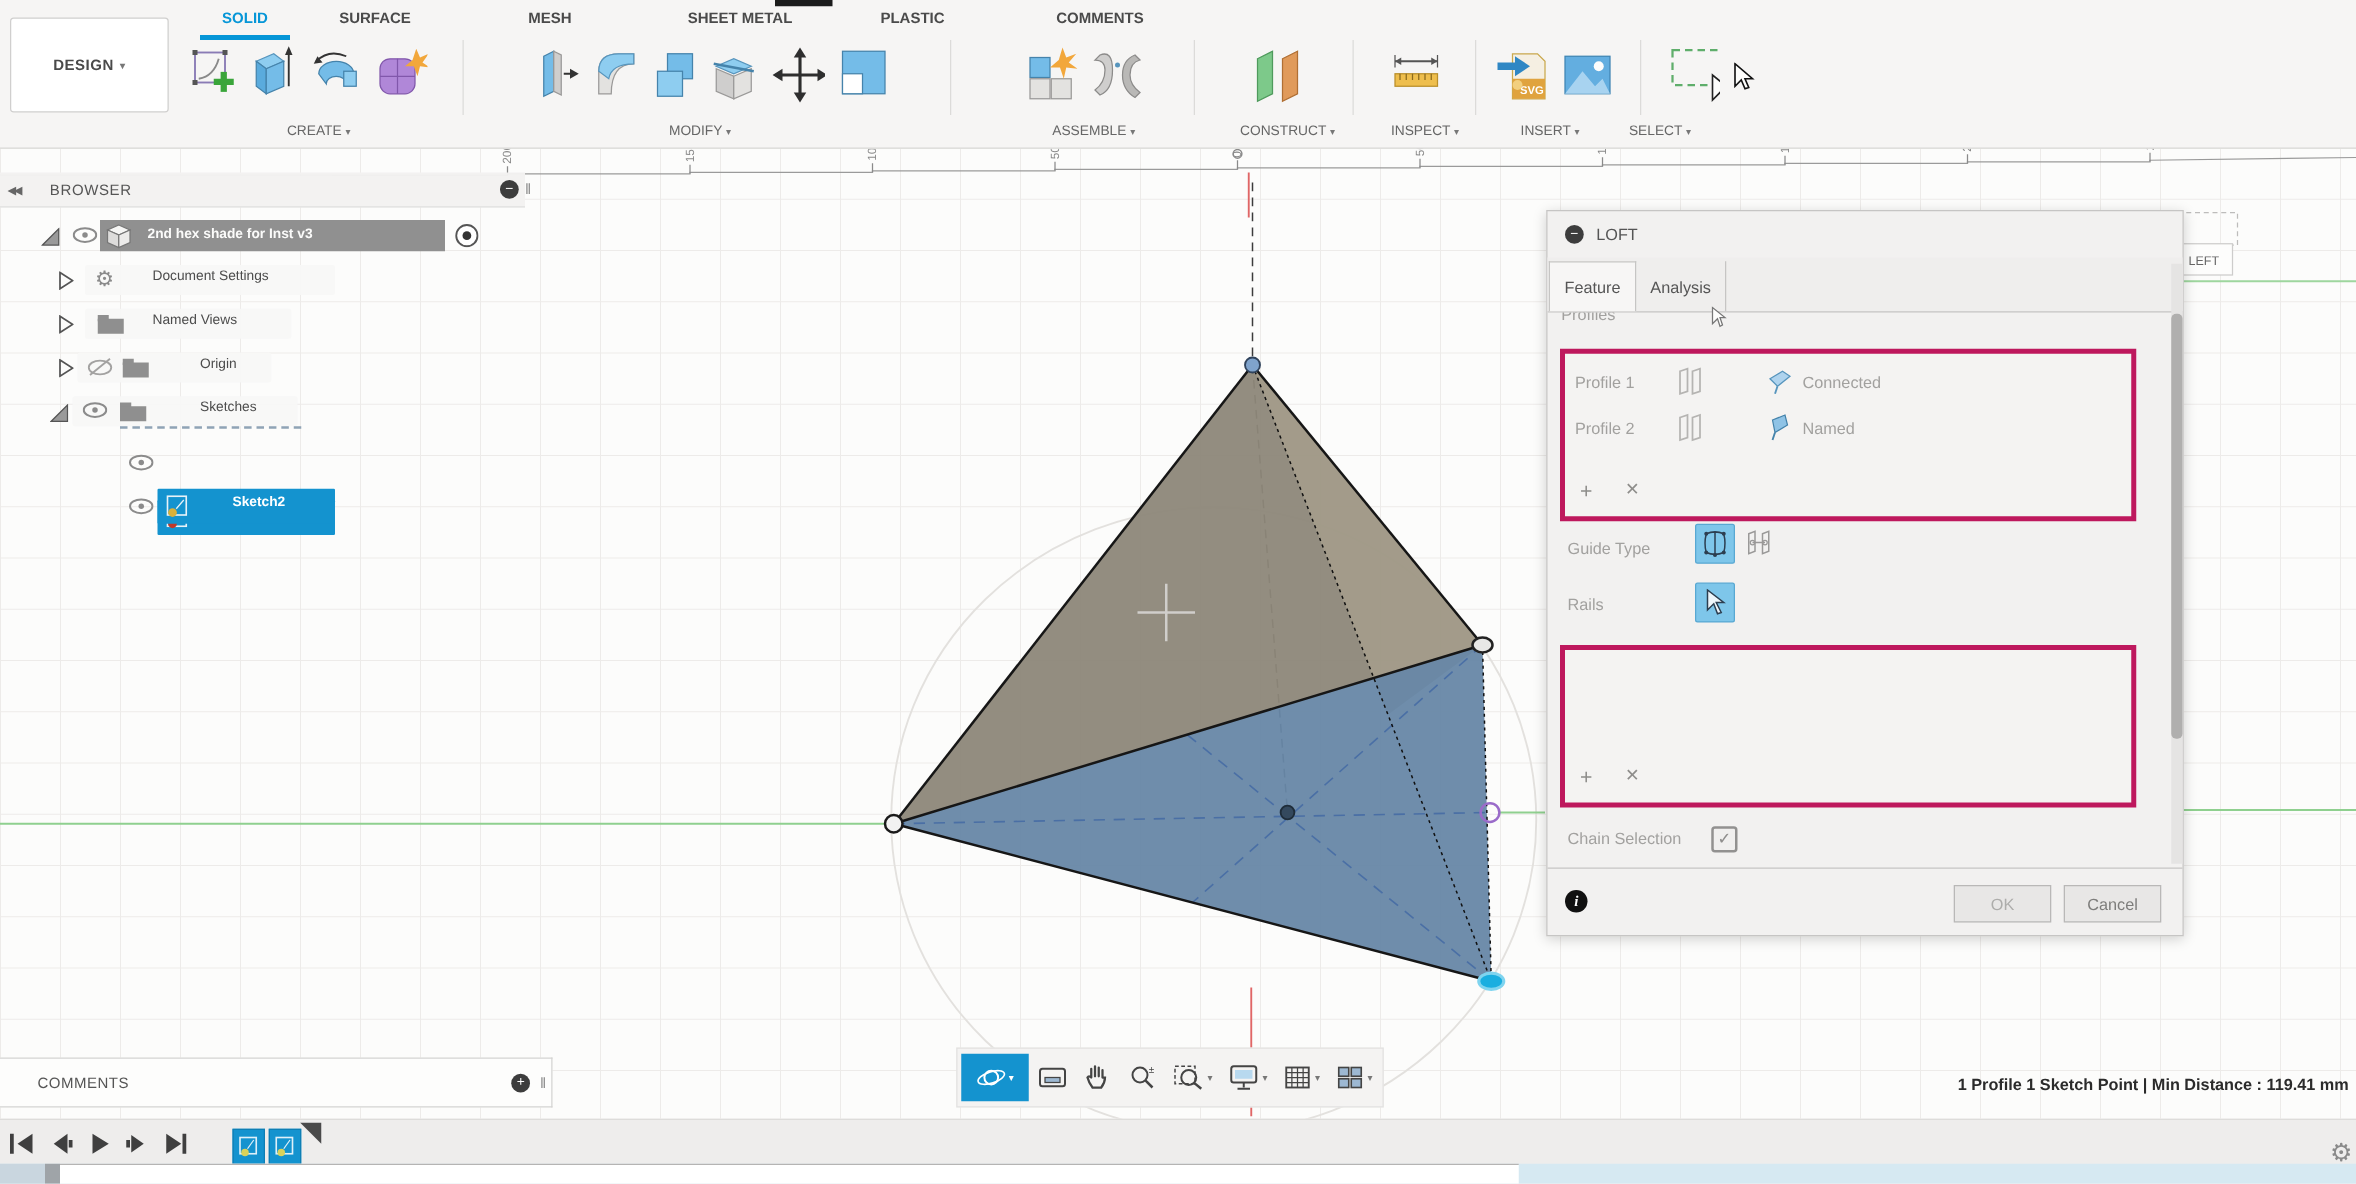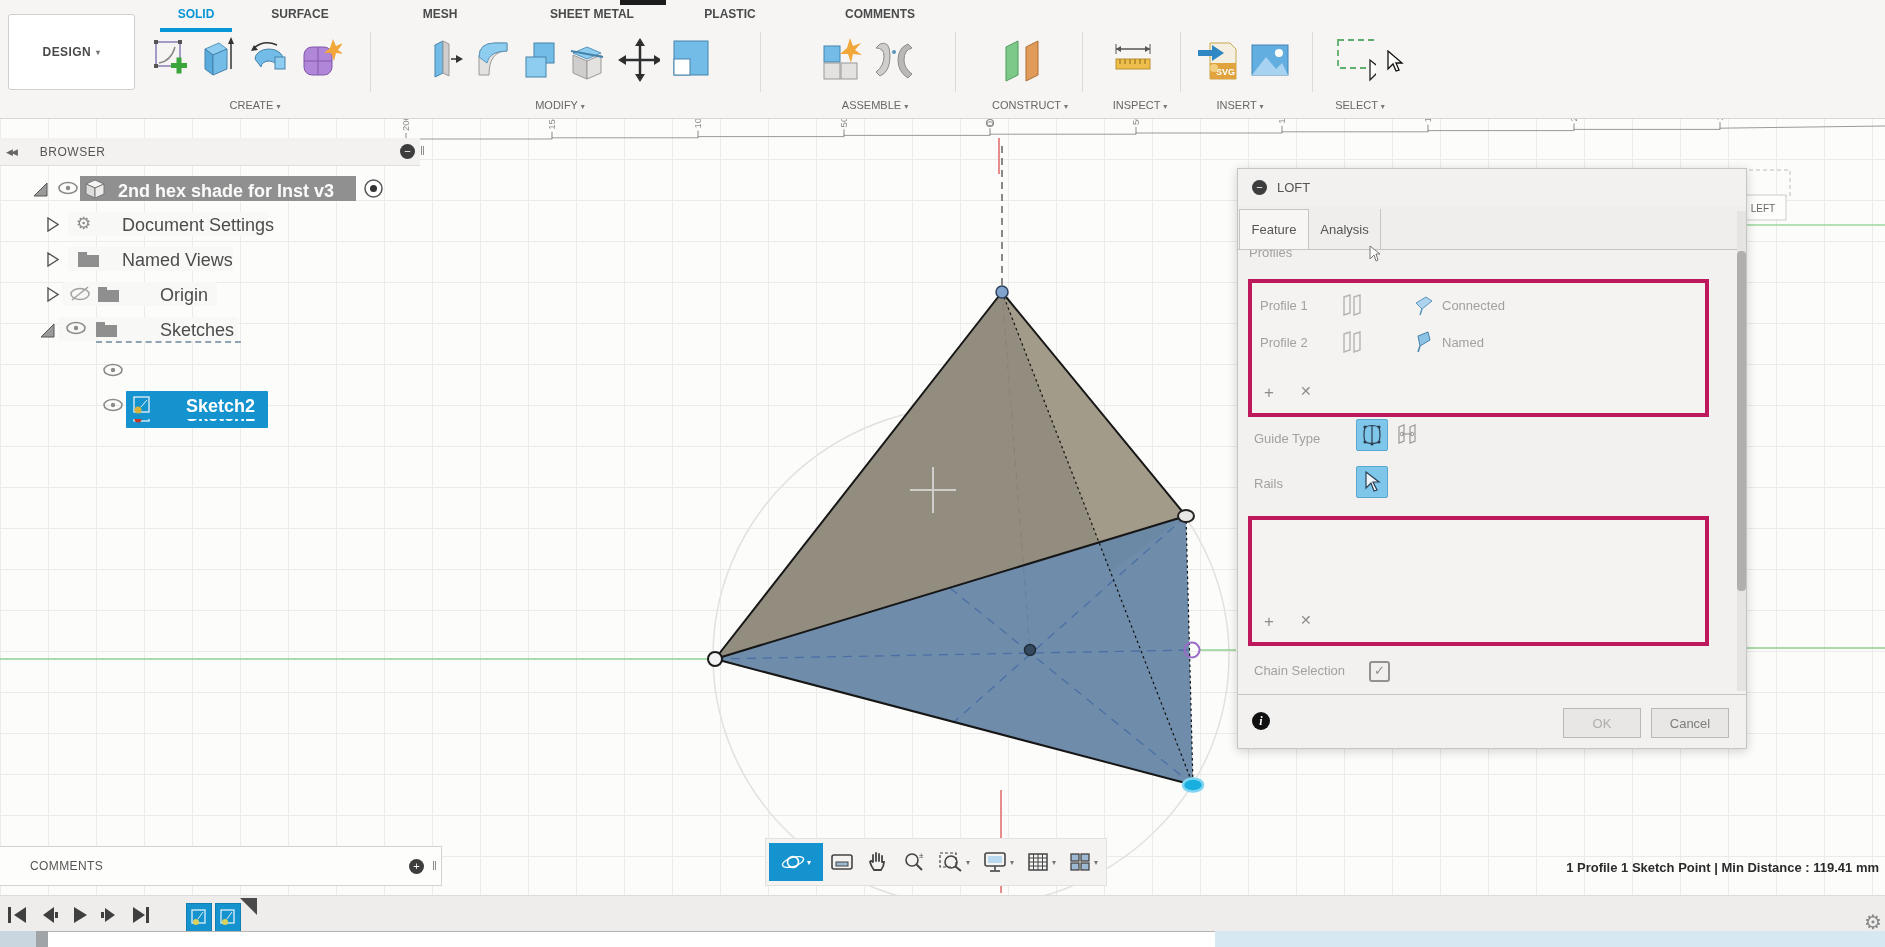--- a/index.html
+++ b/index.html
@@ -20,21 +20,21 @@
   #canvas{left:0;top:118px;width:1885px;height:777px;background:#fcfcfb;
     background-image:linear-gradient(#edebe9 1px,transparent 1px),linear-gradient(90deg,#edebe9 1px,transparent 1px);
     background-size:48px 41px;}
   #scene{left:0;top:118px;width:1885px;height:777px;}
   
   #browser-header{left:0;top:138px;width:420px;height:27px;background:rgba(243,242,241,.97);
     border-bottom:1px solid #e0dfde;display:flex;align-items:center;}
   #browser-title{font-size:12px;color:#555;letter-spacing:.5px;margin-left:24px;}
   .collapse{font-size:9px;color:#666;margin-left:6px;letter-spacing:-2px;}
   .tree-pill{background:rgba(247,247,246,.92);border-radius:2px;}
-  .treetext{font-size:18px;color:#4c4c4c;white-space:nowrap;}
+  .treetext{font-size:11px;color:#4c4c4c;white-space:nowrap;}
   .minus-circle{width:15px;height:15px;border-radius:50%;background:#3d3d3d;color:#fff;font-size:11px;line-height:14px;text-align:center;}
   .resize-grip{color:#888;font-size:12px;}
   .bluerow{background:#1493cf;border-radius:1px;}
   .bluerow .treetext{color:#fff;font-weight:bold;}
   
   #loft{left:1237px;top:168px;width:508px;height:579px;background:#f2f1f0;border:1px solid #c6c5c4;
     box-shadow:0 2px 10px rgba(0,0,0,.18);}
   #loft-header{left:0;top:0;width:100%;height:37px;display:flex;align-items:center;gap:10px;padding-left:14px;box-sizing:border-box;}
   #loft-title{font-size:13px;color:#555;}
   #loft-tabs{left:0;top:37px;width:100%;height:43px;background:#efeeed;border-bottom:1px solid #c6c5c4;}
@@ -337,21 +337,21 @@
     <polygon points="36,26 36,46 42,40 46,48 49,46 45,39 52,39" fill="#fdfdfc" stroke="#222" stroke-width="1.3"></polygon>
       </svg>
   </div>
 
   <div class="abs grplbl" style="left:205px;width:100px;"><span>CREATE</span> <span class="caret">▾</span></div>
   <div class="abs grplbl" style="left:510px;width:100px;"><span>MODIFY</span> <span class="caret">▾</span></div>
   <div class="abs grplbl" style="left:820px;width:110px;"><span>ASSEMBLE</span> <span class="caret">▾</span></div>
   <div class="abs grplbl" style="left:972px;width:116px;"><span>CONSTRUCT</span> <span class="caret">▾</span></div>
   <div class="abs grplbl" style="left:1092px;width:96px;"><span>INSPECT</span> <span class="caret">▾</span></div>
   <div class="abs grplbl" style="left:1192px;width:96px;"><span>INSERT</span> <span class="caret">▾</span></div>
-  <div class="abs grplbl" style="left:1312px;width:96px;"><span>SELECT</span> <span class="caret">▾</span></div>
+  <div class="abs grplbl" style="left:1280px;width:96px;"><span>SELECT</span> <span class="caret">▾</span></div>
 
   <svg class="abs" style="left:1386px;top:50px;" width="20" height="24">
     <polygon points="2,1 2,19 7,14 10,21 13,20 10,13 16,13" fill="#fdfdfc" stroke="#111" stroke-width="1.3"></polygon>
     </svg>
 </div>
 
 <div id="browser-header" class="abs">
   <span class="collapse">◀◀</span>
   <span id="browser-title">BROWSER</span>
   <div class="minus-circle abs" style="left:400px;top:6px;">−</div>

